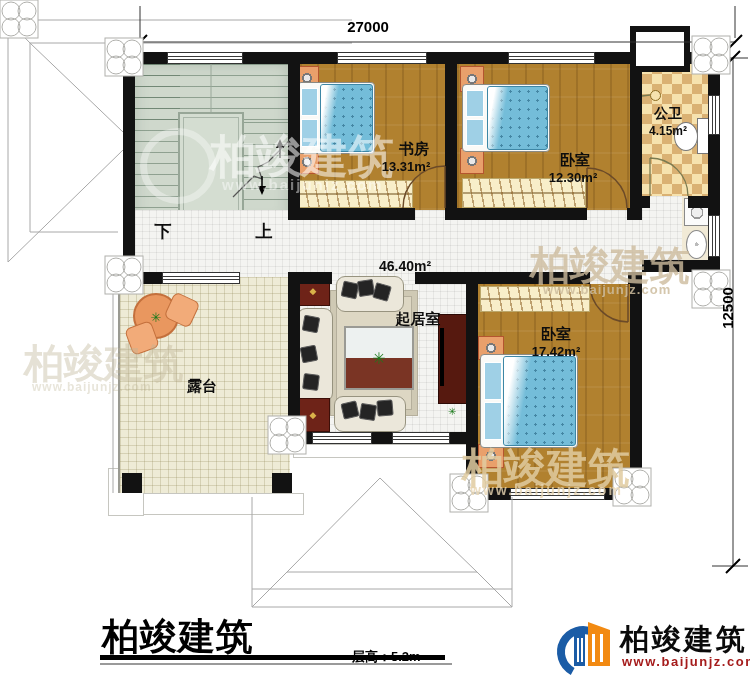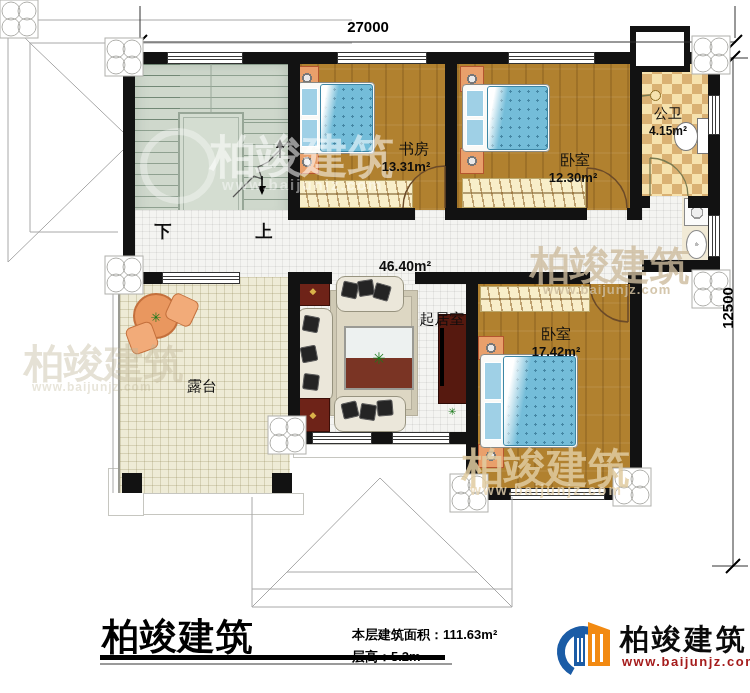--- a/index.html
+++ b/index.html
@@ -15,21 +15,21 @@
 .win{background:#fff;background-image:repeating-linear-gradient(180deg,#3a3a3a 0 1px,transparent 1px 3.6px);box-shadow:inset 0 0 0 1px #333}
 .winv{background:#fff;background-image:repeating-linear-gradient(90deg,#3a3a3a 0 1px,transparent 1px 3.6px);box-shadow:inset 0 0 0 1px #333}
 .wood{background-color:var(--wood);background-image:repeating-linear-gradient(90deg,rgba(70,40,5,.18) 0 2px,transparent 2px 17px),repeating-linear-gradient(0deg,rgba(255,255,255,.06) 0 2px,transparent 2px 28px)}
 .tile{background-color:var(--tile);background-image:linear-gradient(rgba(0,0,0,.06) 1px,transparent 1px),linear-gradient(90deg,rgba(0,0,0,.06) 1px,transparent 1px);background-size:7px 7px}
 .terr{background-color:var(--terrace);background-image:linear-gradient(rgba(140,130,80,.25) 1px,transparent 1px),linear-gradient(90deg,rgba(140,130,80,.25) 1px,transparent 1px);background-size:8px 8px;border-left:2px solid #9a9a92}
 .check{background-color:var(--checker-light);background-image:conic-gradient(var(--checker-dark) 25%,transparent 0 50%,var(--checker-dark) 0 75%,transparent 0);background-size:20px 20px}
 .stairf{background:var(--stair);box-shadow:inset 0 0 14px rgba(90,110,95,.25)}
 .tread{background-image:repeating-linear-gradient(180deg,rgba(90,115,95,.55) 0 1px,transparent 1px 11px)}
 .cream{background:#f1ead6}
 .lbl,.area,.stlbl{white-space:nowrap;color:#0d0d0d;transform:translate(-50%,-50%);z-index:40}
-.lbl{font-weight:400;font-size:15px}
+.lbl{font-weight:700;font-size:15px}
 .area{font-weight:700;font-size:13px}
 .stlbl{font-weight:700;font-size:17px}
 .dimlbl{font-weight:700;font-size:15px;color:#000;white-space:nowrap;z-index:40}
 .nstand{background:#e9a06b;border:1px solid #b4552f;background-image:radial-gradient(circle,#e8e8e8 0 3.5px,#777 3.5px 5px,transparent 5px)}
 .bedframe{background:#fafaf7;border:1px solid #8a8a84;border-radius:4px}
 .pill{background:#9fd0e6;border:1px solid #fff}
 .duvet{background-color:var(--duvet);background-image:radial-gradient(rgba(20,80,110,.5) 1px,transparent 1.4px);background-size:9px 9px;border:1px solid #3d87a6;border-radius:3px;overflow:hidden}
 .duvet:before{content:"";position:absolute;left:-4px;top:-2px;width:46%;height:106%;background:linear-gradient(100deg,#fff 30%,rgba(255,255,255,0) 65%)}
 .ward{background-color:#f8eec9;border:1px solid #bba76a;background-image:repeating-linear-gradient(80deg,rgba(140,95,35,.55) 0 1.5px,transparent 1.5px 10px),linear-gradient(transparent 46%,rgba(120,90,40,.55) 46% 54%,transparent 54%)}
 .sofa{background:#ebe7da;border:1px solid #97937f;border-radius:9px}
@@ -232,31 +232,30 @@
   <div class="abs dimlbl" style="left:727px;top:308px;transform:translate(-50%,-50%) rotate(-90deg)">12500</div>
   <div class="abs stlbl" style="left:163px;top:231px">下</div>
   <div class="abs stlbl" style="left:264px;top:231px">上</div>
   <div class="abs lbl" style="left:414px;top:149px">书房</div>
   <div class="abs area" style="left:406px;top:166px">13.31m²</div>
   <div class="abs lbl" style="left:575px;top:160px">卧室</div>
   <div class="abs area" style="left:573px;top:177px">12.30m²</div>
   <div class="abs lbl" style="left:668px;top:114px;font-size:14px">公卫</div>
   <div class="abs area" style="left:668px;top:131px;font-size:12px">4.15m²</div>
   <div class="abs area" style="left:405px;top:266px;font-size:14px">46.40m²</div>
-  <div class="abs lbl" style="left:442px;top:319px">起居室</div>
+  <div class="abs lbl" style="left:418px;top:319px">起居室</div>
   <div class="abs lbl" style="left:556px;top:334px">卧室</div>
   <div class="abs area" style="left:556px;top:351px">17.42m²</div>
   <div class="abs lbl" style="left:202px;top:386px">露台</div>
 
   <div class="abs" style="left:102px;top:612px;display:flex;align-items:baseline;z-index:50">
     <span style="font-size:37px;font-weight:600;letter-spacing:1px;color:#000">柏竣建筑</span>
   </div>
   <div class="abs" style="left:100px;top:655px;width:345px;height:5px;background:#000"></div>
   <div class="abs" style="left:100px;top:663px;width:352px;height:1.5px;background:#9a9a9a"></div>
-  <div class="abs" style="left:352px;top:626px;font-size:13px;font-weight:700;color:#000;white-space:nowrap">本层建筑面积：111.63m²</div>
   <div class="abs" style="left:352px;top:648px;font-size:13px;font-weight:700;color:#000;white-space:nowrap">层高：5.2m</div>
 
   <svg class="abs" width="62" height="64" viewBox="0 0 62 64" style="left:554px;top:616px;z-index:50">
     <circle cx="29" cy="36" r="22" fill="none" stroke="var(--logo-blue)" stroke-width="8" stroke-dasharray="96 45" transform="rotate(118 29 36)"></circle>
     <polygon points="34,6 56,14 56,50 34,50" fill="var(--logo-orange)"></polygon>
     <rect x="38" y="18" width="3" height="28" fill="#fff"></rect>
     <rect x="46" y="18" width="3" height="28" fill="#fff"></rect>
     <rect x="20" y="18" width="11" height="32" fill="var(--logo-blue)"></rect>
     <rect x="23" y="22" width="2" height="24" fill="#fff"></rect>
     <rect x="27" y="22" width="2" height="24" fill="#fff"></rect>

